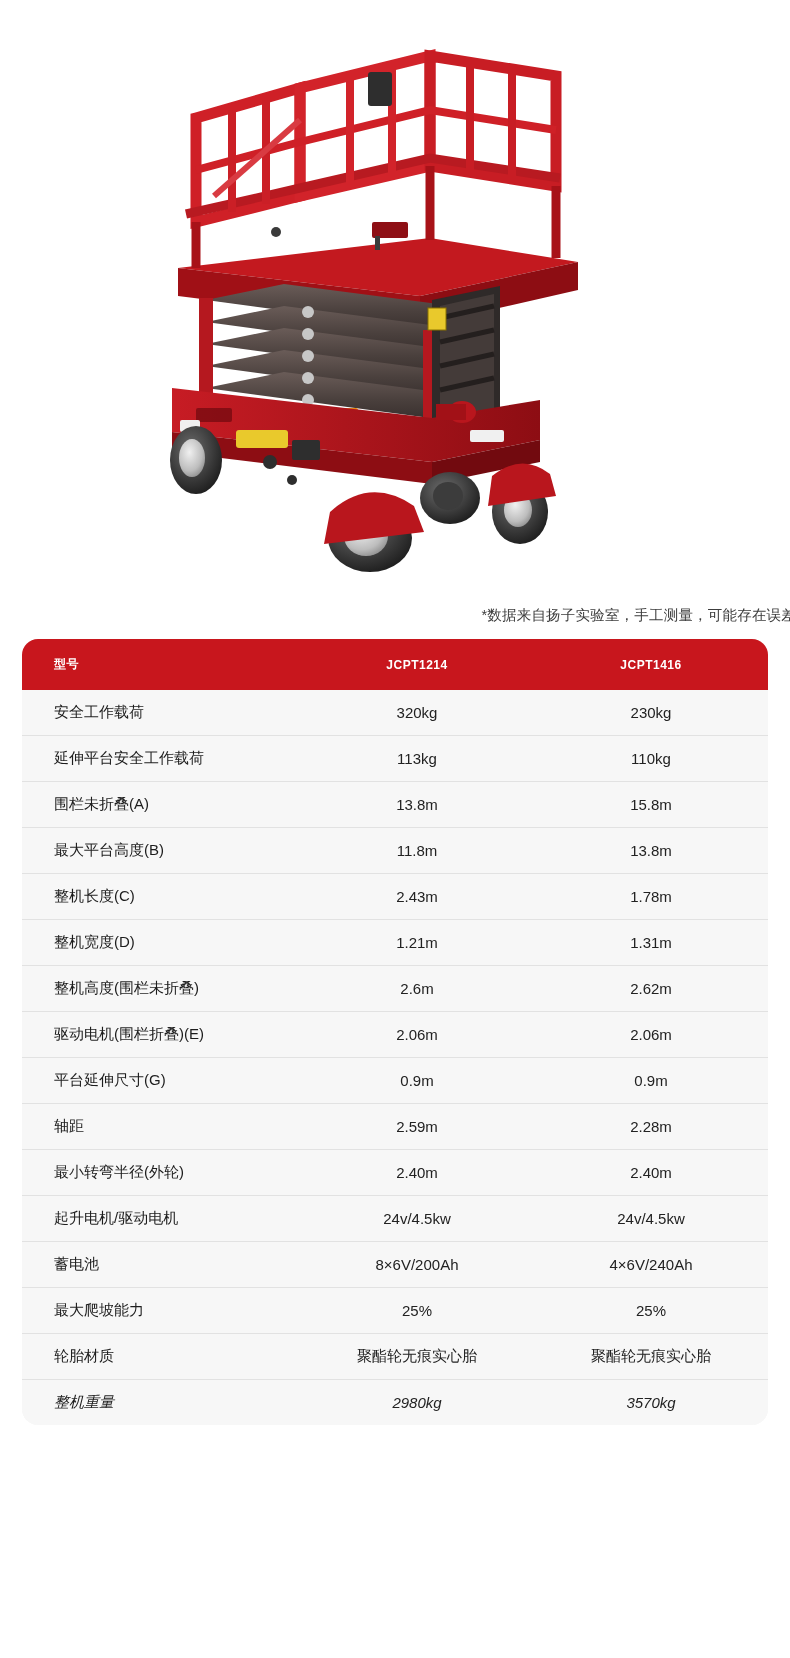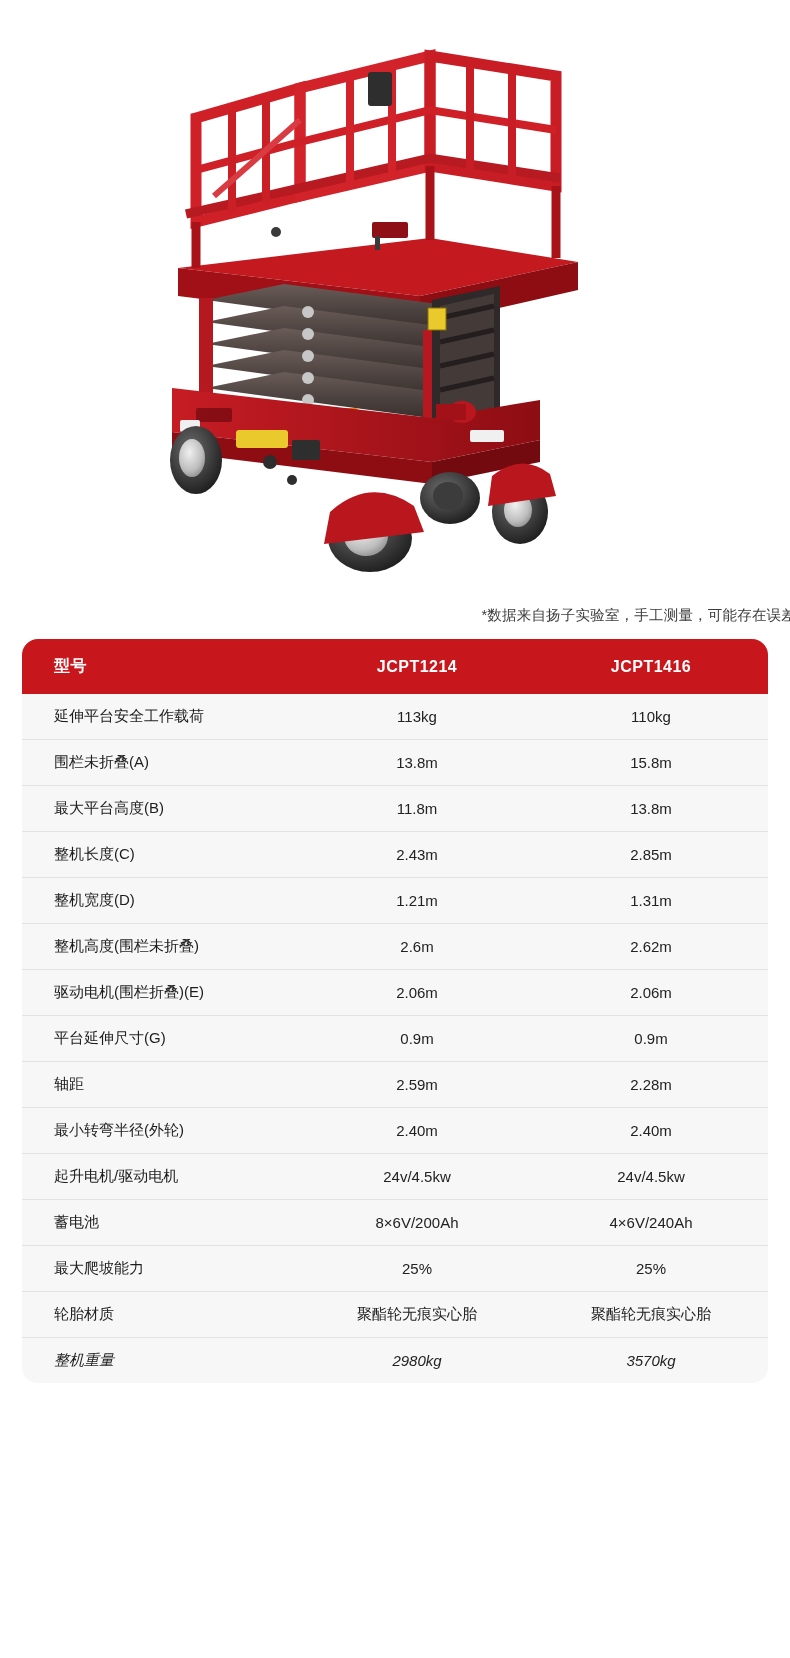--- a/index.html
+++ b/index.html
@@ -53,21 +53,21 @@
     box-sizing: border-box;
   }
   table.spec {
     width: 100%;
     border-collapse: collapse;
     table-layout: fixed;
   }
   table.spec thead th {
     background: #c8161d;
     color: #ffffff;
-    font-size: 16px;
+    font-size: 12px;
     font-weight: bold;
     padding: 17px 0;
     text-align: center;
     letter-spacing: .5px;
   }
   table.spec thead th.col-label {
     text-align: left;
     padding-left: 32px;
     width: 246px;
   }
@@ -231,38 +231,43 @@
   <table class="spec">
     <thead>
       <tr>
         <th class="col-label">型号</th>
         <th>JCPT1214</th>
         <th>JCPT1416</th>
       </tr>
     </thead>
     <tbody>
       <tr>
+        <td class="row-label">安全工作载荷</td>
+        <td>320kg</td>
+        <td>230kg</td>
+      </tr>
+      <tr>
         <td class="row-label">延伸平台安全工作载荷</td>
         <td>113kg</td>
         <td>110kg</td>
       </tr>
       <tr>
         <td class="row-label">围栏未折叠(A)</td>
         <td>13.8m</td>
         <td>15.8m</td>
       </tr>
       <tr>
         <td class="row-label">最大平台高度(B)</td>
         <td>11.8m</td>
         <td>13.8m</td>
       </tr>
       <tr>
         <td class="row-label">整机长度(C)</td>
         <td>2.43m</td>
-        <td>2.85m</td>
+        <td>1.78m</td>
       </tr>
       <tr>
         <td class="row-label">整机宽度(D)</td>
         <td>1.21m</td>
         <td>1.31m</td>
       </tr>
       <tr>
         <td class="row-label">整机高度(围栏未折叠)</td>
         <td>2.6m</td>
         <td>2.62m</td>

